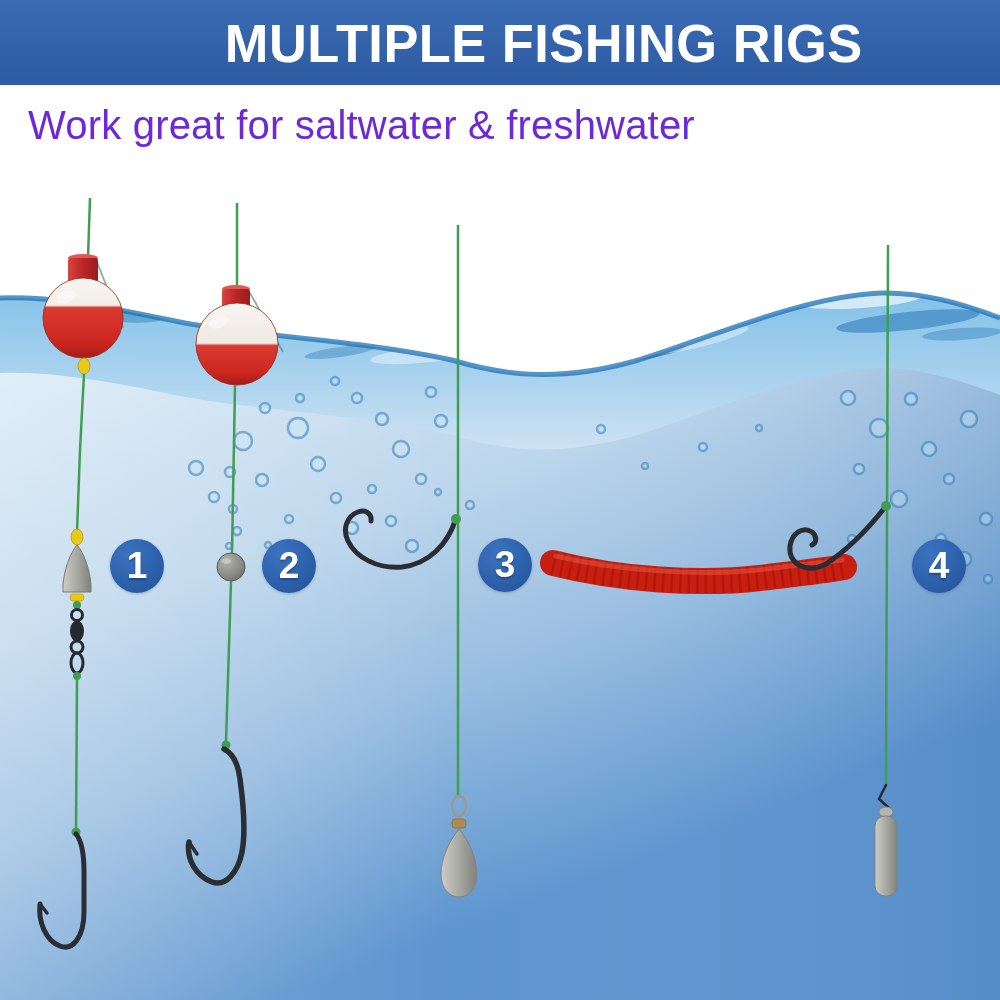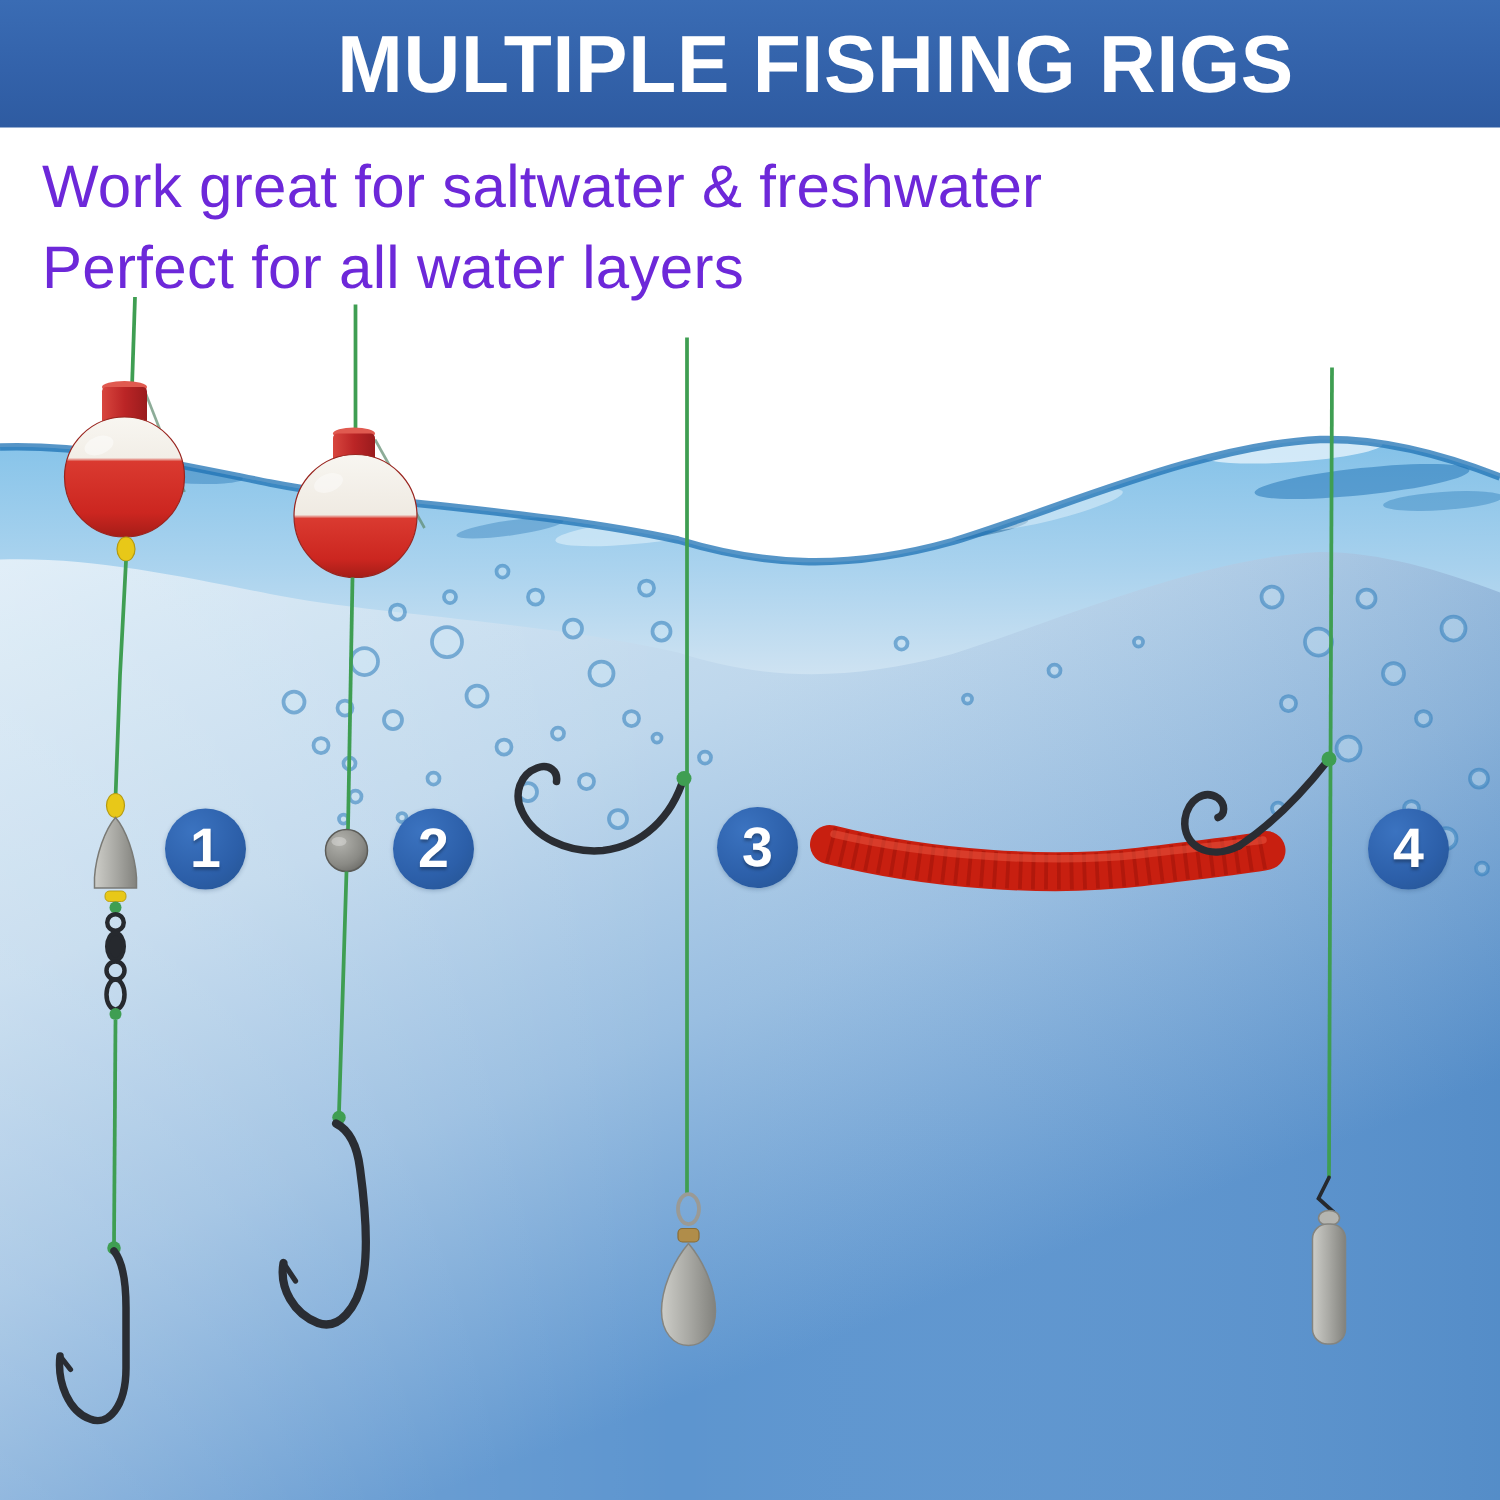--- a/index.html
+++ b/index.html
@@ -34,21 +34,20 @@
 <body>
 
 <div class="canvas">
 
   <div class="banner">
     <h1>MULTIPLE FISHING RIGS</h1>
   </div>
 
   <div class="subtitle">
     <div>Work great for saltwater &amp; freshwater</div>
-    <div>Perfect for all water layers</div>
   </div>
 
   <svg class="scene" viewBox="0 190 1000 810">
     <defs>
       <linearGradient id="seaGrad" x1="0" y1="280" x2="280" y2="1000" gradientUnits="userSpaceOnUse">
         <stop offset="0" stop-color="#e4f1fa"></stop>
         <stop offset="0.20" stop-color="#d2e5f3"></stop>
         <stop offset="0.45" stop-color="#bed7ec"></stop>
         <stop offset="0.70" stop-color="#99bee1"></stop>
         <stop offset="1" stop-color="#5d95cf"></stop>

